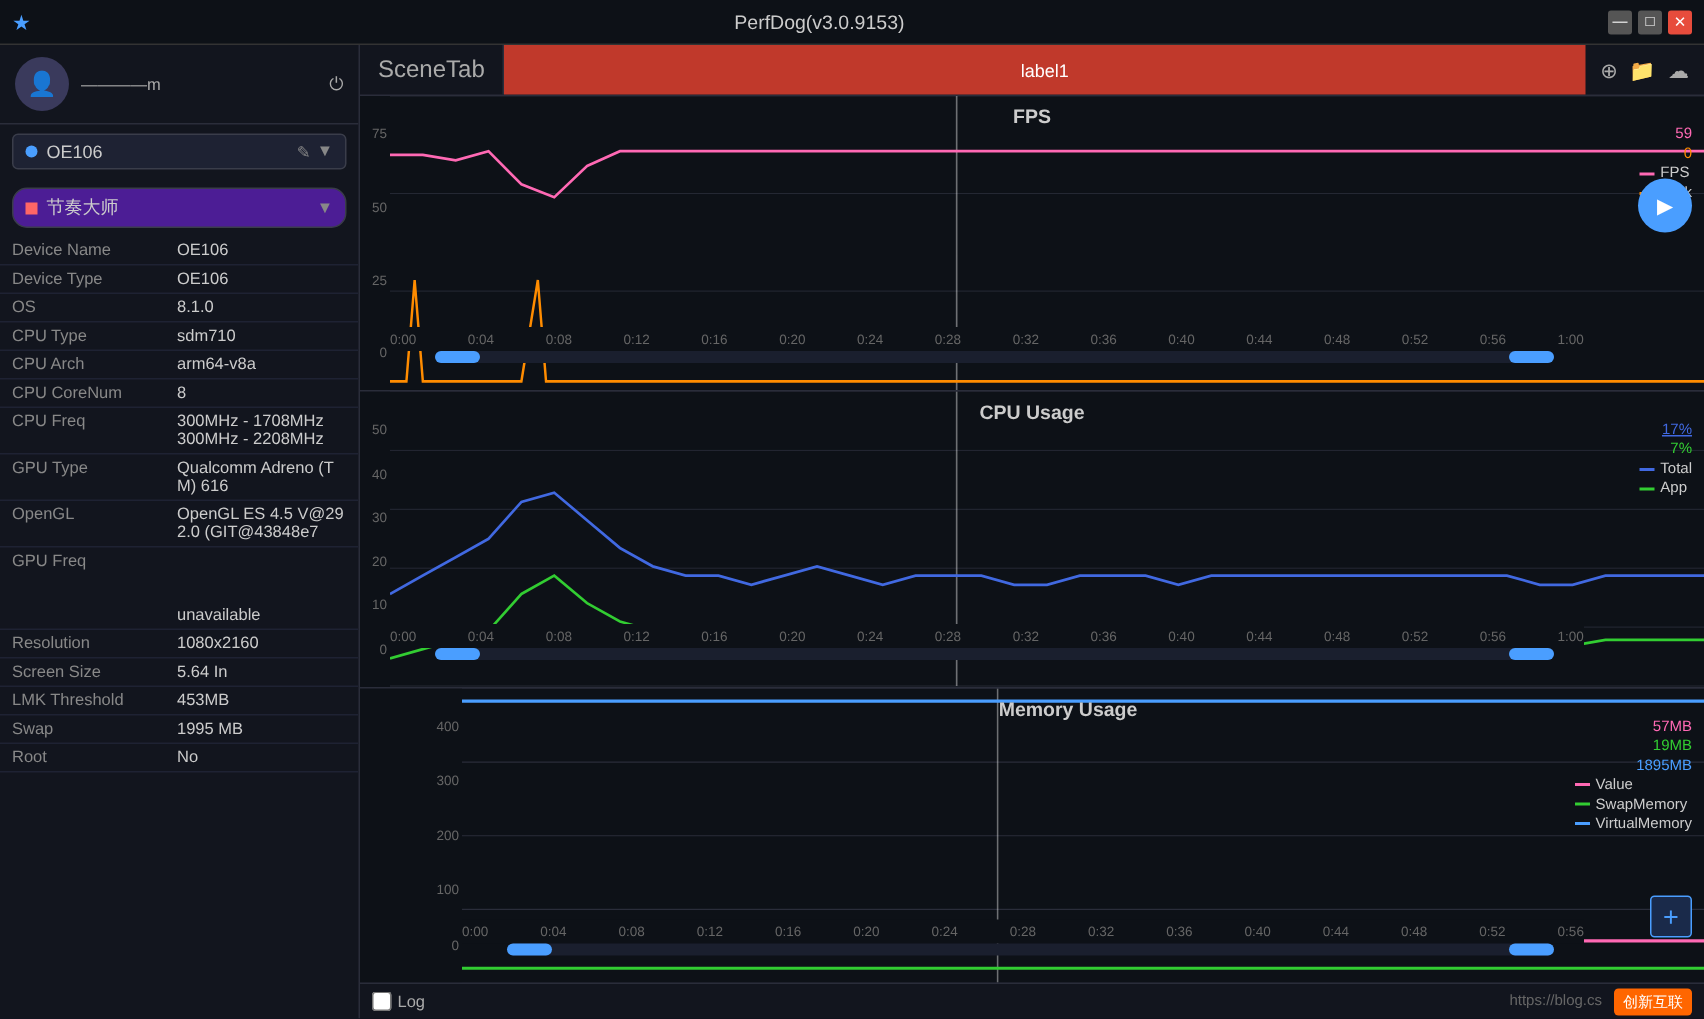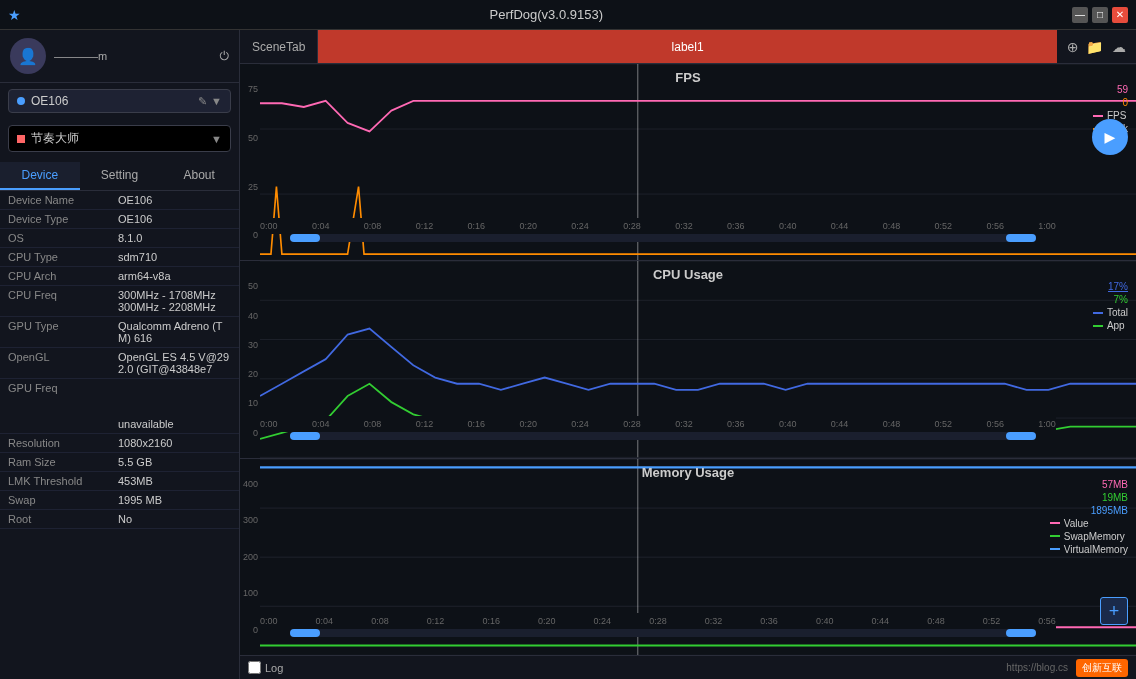--- a/index.html
+++ b/index.html
@@ -208,21 +208,21 @@
       align-items: center;
       height: 34px;
       border-bottom: 1px solid #2a2d3a;
       background: #12151e;
     }
     .scene-tab {
       padding: 0 12px;
       height: 100%;
       display: flex;
       align-items: center;
-      font-size: 12px;
+      font-size: 16px;
       color: #aaa;
       cursor: pointer;
       border-right: 1px solid #2a2d3a;
     }
     .active-label {
       flex: 1;
       height: 100%;
       display: flex;
       align-items: center;
       justify-content: center;
@@ -450,33 +450,28 @@
 
     <div class="selector-row">
       <div class="dot"></div>
       <span class="selector-label">OE106</span>
       <div class="selector-icons">
         <span>✎</span>
         <span>▼</span>
       </div>
     </div>
 
-    <div class="selector-row" style="background:#000000;">
+    <div class="selector-row" style="background:#4c1d95;border-radius:10px;">
       <div class="dot" style="background:#ff6666;border-radius:0;"></div>
       <span class="selector-label">节奏大师</span>
       <div class="selector-icons">
         <span>▼</span>
       </div>
     </div>
 
-    <div id="tab-bar">
-      <div class="tab-btn active">Device</div>
-      <div class="tab-btn">Setting</div>
-      <div class="tab-btn">About</div>
-    </div>
 
     <div id="info-table">
 
       <div id="info-rows-container">
           <div class="info-row">
             <span class="col-label">Device Name</span>
             <span class="col-val" style="white-space: pre-line;">OE106</span>
           </div>
           <div class="info-row">
             <span class="col-label">Device Type</span>
@@ -486,20 +481,24 @@
             <span class="col-label">OS</span>
             <span class="col-val" style="white-space: pre-line;">8.1.0</span>
           </div>
           <div class="info-row">
             <span class="col-label">CPU Type</span>
             <span class="col-val" style="white-space: pre-line;">sdm710</span>
           </div>
           <div class="info-row">
             <span class="col-label">CPU Arch</span>
             <span class="col-val" style="white-space: pre-line;">arm64-v8a</span>
+          </div>
+          <div class="info-row">
+            <span class="col-label">CPU CoreNum</span>
+            <span class="col-val" style="white-space: pre-line;">8</span>
           </div>
           <div class="info-row">
             <span class="col-label">CPU Freq</span>
             <span class="col-val" style="white-space: pre-line;">300MHz - 1708MHz
 300MHz - 2208MHz</span>
           </div>
           <div class="info-row">
             <span class="col-label">GPU Type</span>
             <span class="col-val" style="white-space: pre-line;">Qualcomm Adreno (TM) 616</span>
           </div>
@@ -509,22 +508,22 @@
           </div>
           <div class="info-row">
             <span class="col-label">GPU Freq</span>
             <span class="col-val" style="white-space: pre-line; margin-top: 36px;">unavailable</span>
           </div>
           <div class="info-row">
             <span class="col-label">Resolution</span>
             <span class="col-val" style="white-space: pre-line;">1080x2160</span>
           </div>
           <div class="info-row">
-            <span class="col-label">Ram Size</span>
-            <span class="col-val" style="white-space: pre-line;">5.5 GB</span>
+            <span class="col-label">Screen Size</span>
+            <span class="col-val" style="white-space: pre-line;">5.64 In</span>
           </div>
           <div class="info-row">
             <span class="col-label">LMK Threshold</span>
             <span class="col-val" style="white-space: pre-line;">453MB</span>
           </div>
           <div class="info-row">
             <span class="col-label">Swap</span>
             <span class="col-val" style="white-space: pre-line;">1995 MB</span>
           </div>
           <div class="info-row">
@@ -673,21 +672,21 @@
                 <span>1:00</span>
             </div>
           </div>
           <div class="scrollbar-row">
             <div class="scrollbar-thumb"></div>
             <div class="scrollbar-thumb-right"></div>
           </div>
         </div>
       </div>
 
-      <div class="chart-container" style="border-bottom:none;">
+      <div class="chart-container" style="border-bottom:none;margin-left:48px;">
         <div class="chart-title">Memory Usage</div>
         <div class="chart-y-label">
           <span>400</span>
           <span>300</span>
           <span>200</span>
           <span>100</span>
           <span>0</span>
         </div>
         <div class="chart-svg-area">
           <svg viewBox="0 0 800 140" preserveAspectRatio="none">

